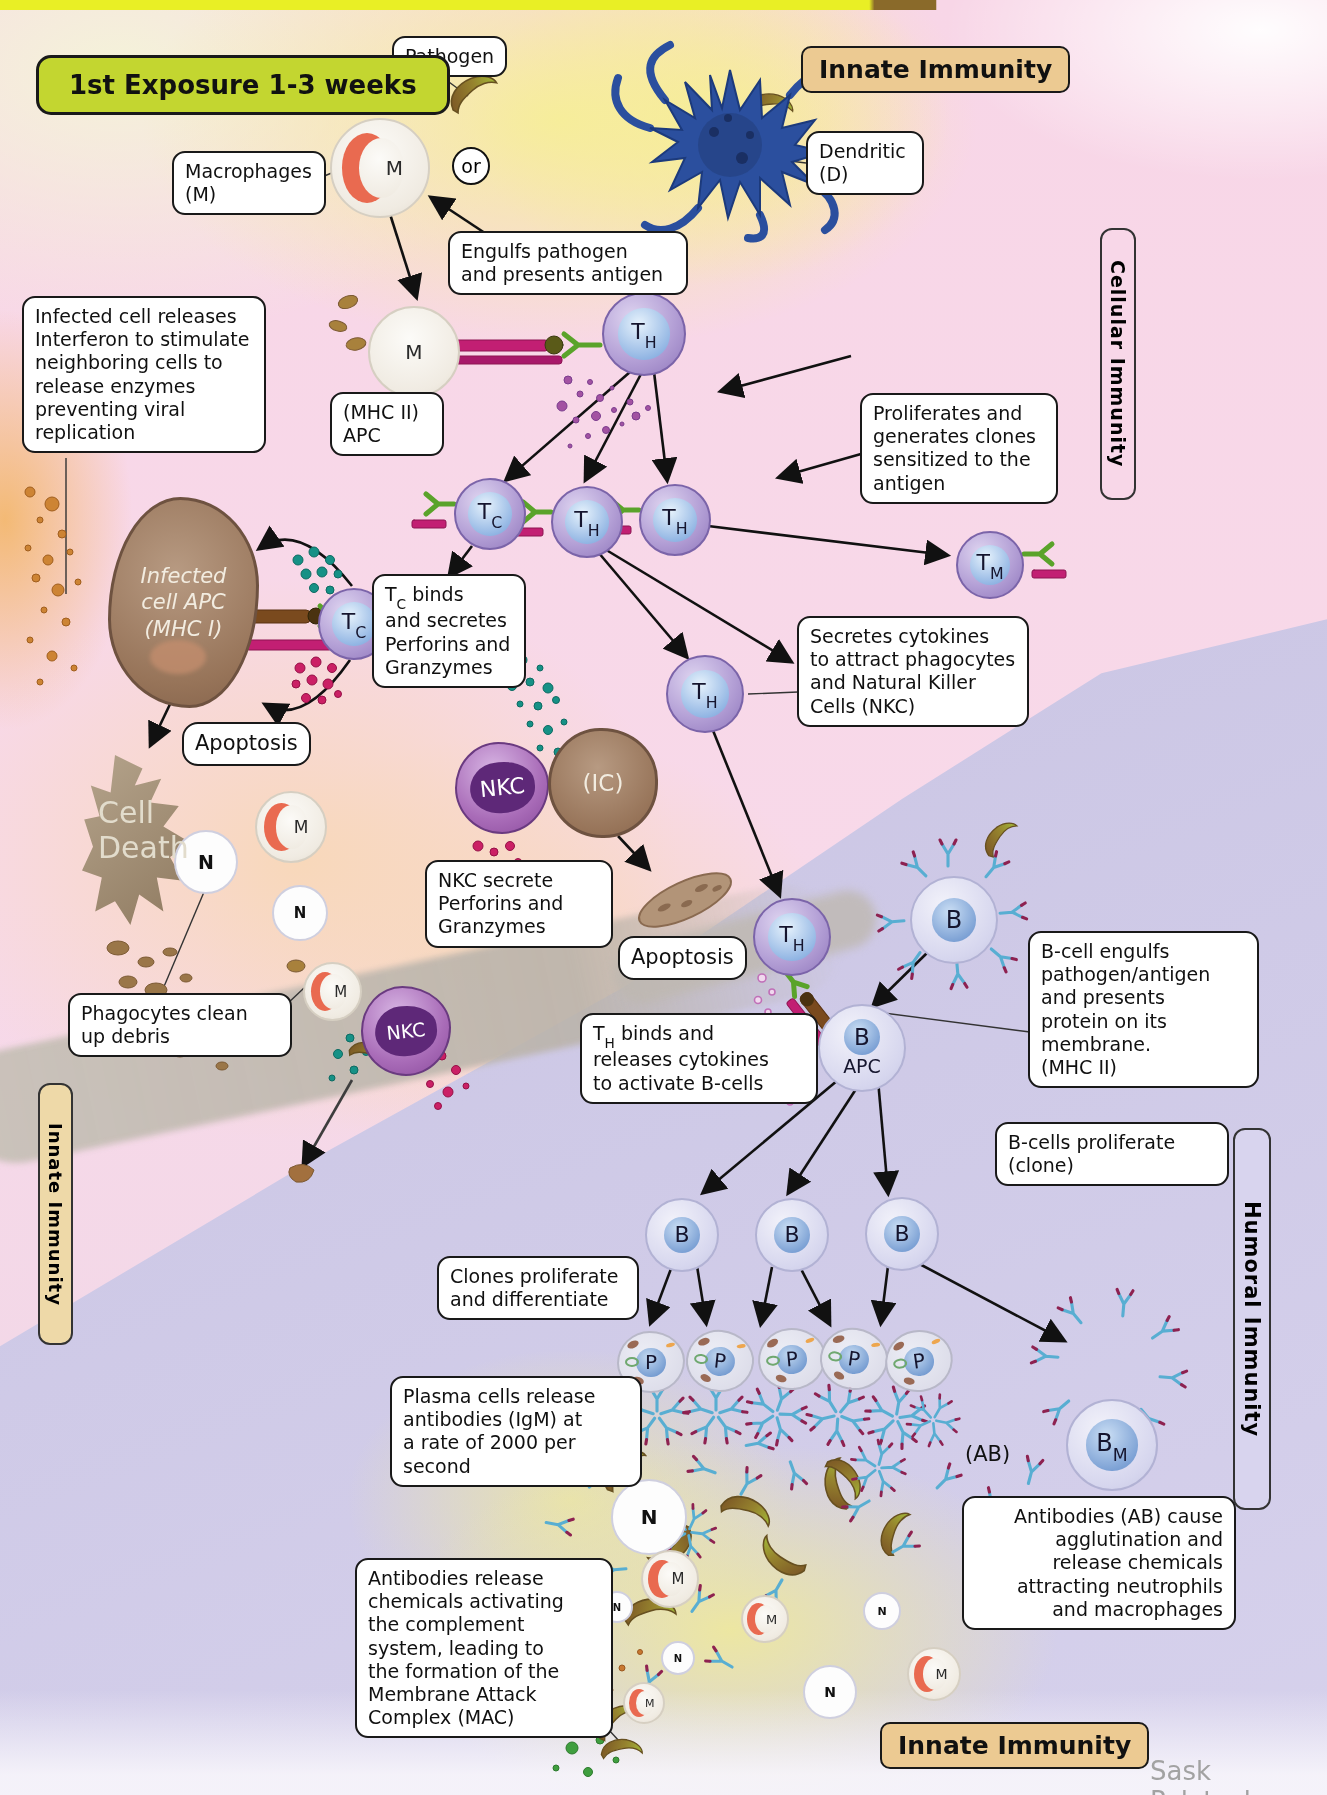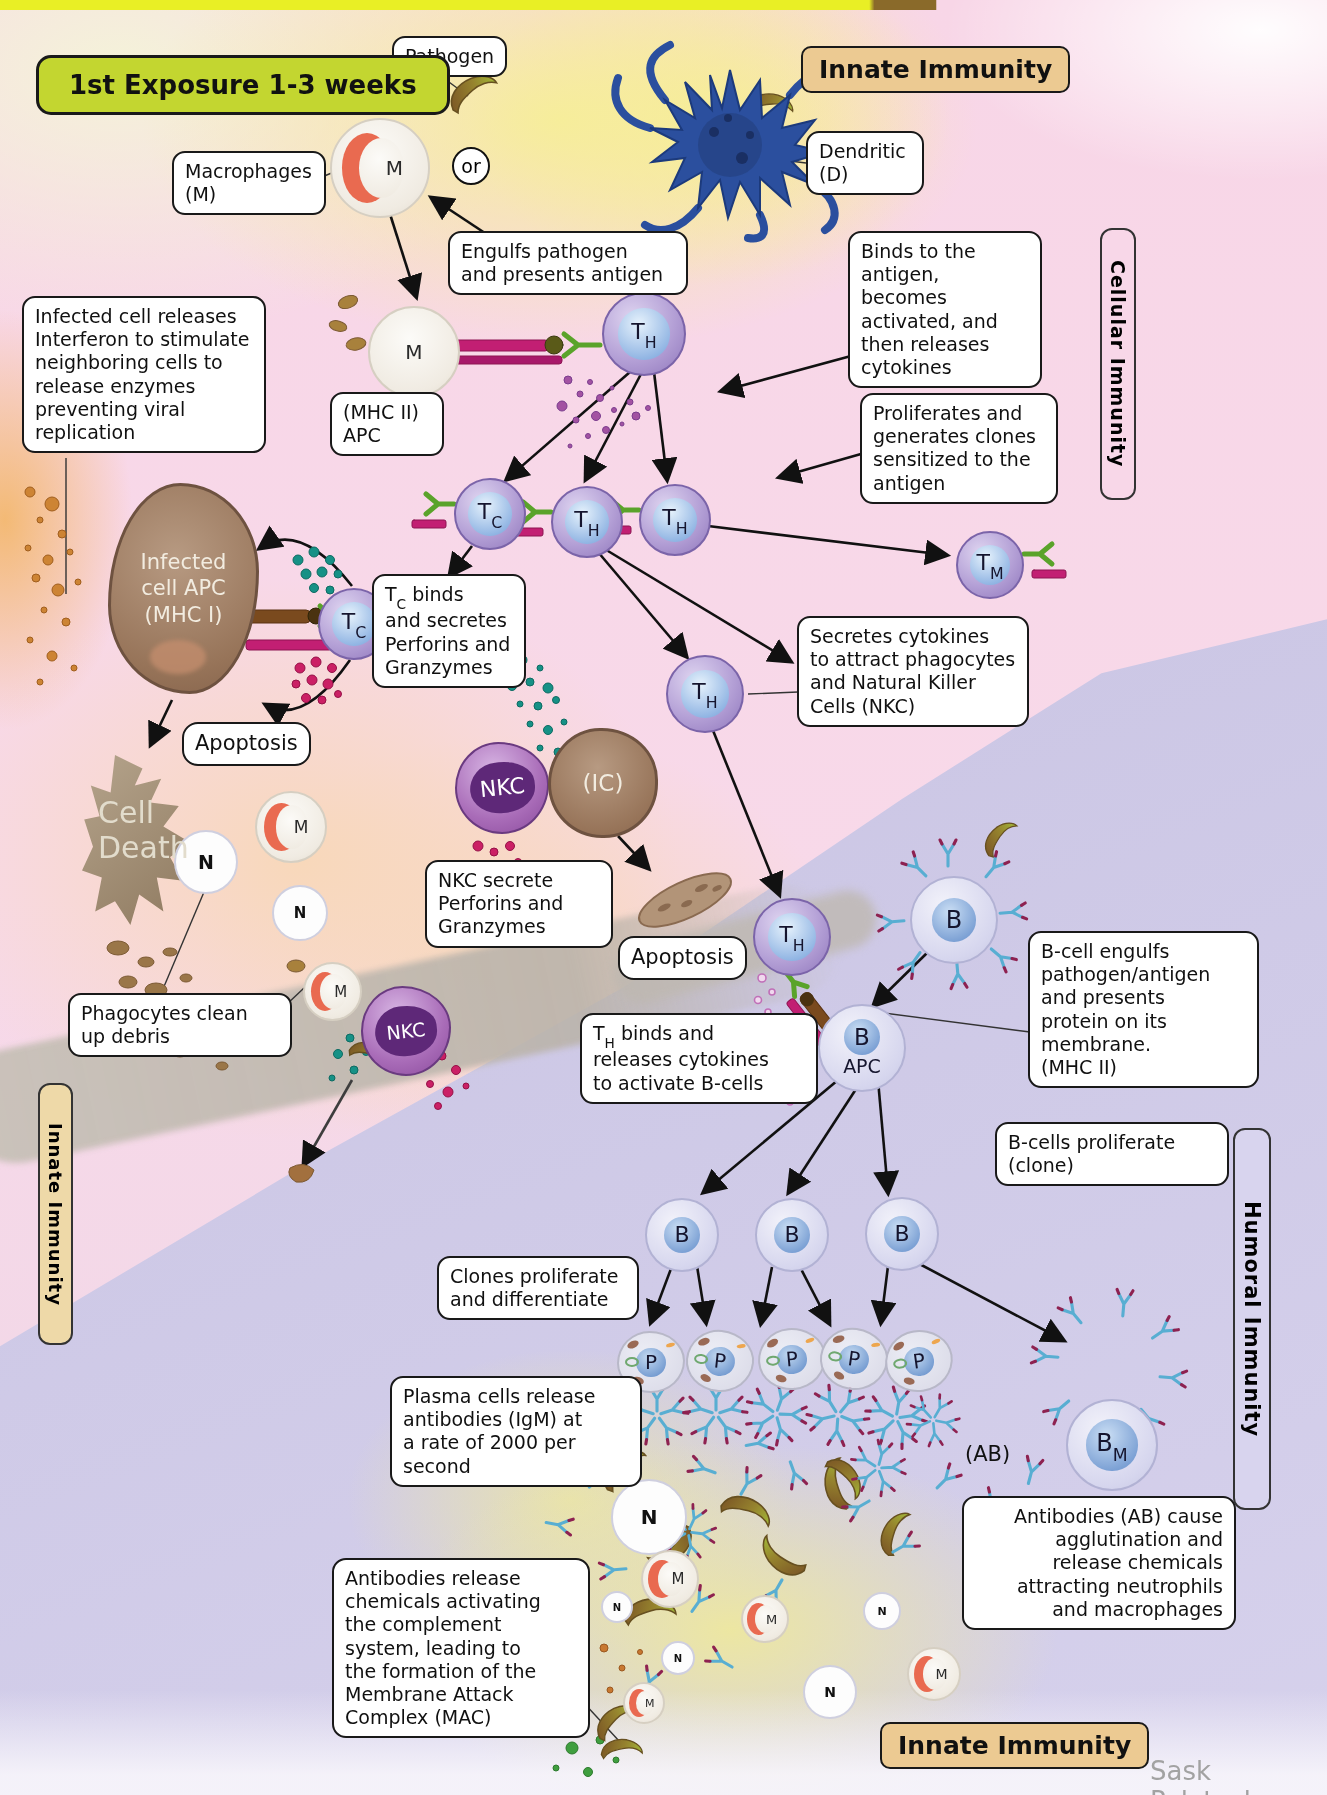--- a/index.html
+++ b/index.html
@@ -444,25 +444,20 @@
   <div class="txt" style="left:1150px;top:1756px;font-size:26px;color:#a2a2a2;">Sask Polytech</div>
 
   <div class="box" style="left:392px;top:36px;">Pathogen</div>
   <div class="box" style="left:172px;top:151px;width:128px;">Macrophages
 (M)</div>
   <div class="box" style="left:806px;top:131px;width:92px;">Dendritic
 (D)</div>
   <div style="position:absolute;left:452px;top:147px;width:34px;height:34px;border:2px solid #111;border-radius:50%;background:#fff;display:flex;align-items:center;justify-content:center;font-size:19px;z-index:20;">or</div>
   <div class="box" style="left:448px;top:231px;width:214px;">Engulfs pathogen
 and presents antigen</div>
-  <div class="box" style="left:848px;top:231px;width:168px;">Binds to the
-antigen, becomes
-activated, and
-then releases
-cytokines</div>
   <div class="box" style="left:22px;top:296px;width:218px;">Infected cell releases
 Interferon to stimulate
 neighboring cells to
 release enzymes
 preventing viral
 replication</div>
   <div class="box" style="left:330px;top:392px;width:88px;">(MHC II)
 APC</div>
   <div class="box" style="left:860px;top:393px;width:172px;">Proliferates and
 generates clones
@@ -499,21 +494,21 @@
   <div class="box" style="left:390px;top:1376px;width:226px;">Plasma cells release
 antibodies (IgM) at
 a rate of 2000 per
 second</div>
   <div class="txt" style="left:965px;top:1442px;font-size:21px;color:#111;z-index:16;">(AB)</div>
   <div class="box" style="left:962px;top:1496px;width:248px;text-align:right;">Antibodies (AB) cause
 agglutination and
 release chemicals
 attracting neutrophils
 and macrophages</div>
-  <div class="box" style="left:332px;top:1558px;width:232px;border-radius:14px;">Antibodies release
+  <div class="box" style="left:355px;top:1558px;width:232px;">Antibodies release
 chemicals activating
 the complement
 system, leading to
 the formation of the
 Membrane Attack
 Complex (MAC)</div>
 
   <div class="cell mcell" style="left:330px;top:118px;width:96px;height:96px;">
     <span class="mcres"></span>
     <span class="mlab">M</span>
@@ -543,21 +538,21 @@
     <span class="tnuc">
         <span class="tlab"><span>T</span><sub>H</sub></span>
       </span>
   </div>
   <div class="cell tcell" style="left:956px;top:531px;width:64px;height:64px;">
     <span class="tnuc">
         <span class="tlab"><span>T</span><sub>M</sub></span>
       </span>
   </div>
 
-  <div class="cell browncell" style="left:108px;top:483px;width:145px;height:205px;border-radius:48% 52% 46% 54%/58% 42% 58% 42%;">
+  <div class="cell browncell" style="left:108px;top:497px;width:145px;height:205px;border-radius:48% 52% 46% 54%/58% 42% 58% 42%;font-style:italic;">
     <div class="txt" style="position:static;text-align:center;font-size:21px;line-height:1.25;">Infected
 cell APC
 (MHC I)</div>
   </div>
   <div style="position:absolute;left:150px;top:640px;width:56px;height:34px;border-radius:50%;background:#c58e6e;opacity:.75;z-index:11;filter:blur(2px);"></div>
 
   <div class="cell tcell" style="left:318px;top:588px;width:68px;height:68px;">
     <span class="tnuc">
         <span class="tlab"><span>T</span><sub>C</sub></span>
       </span>

